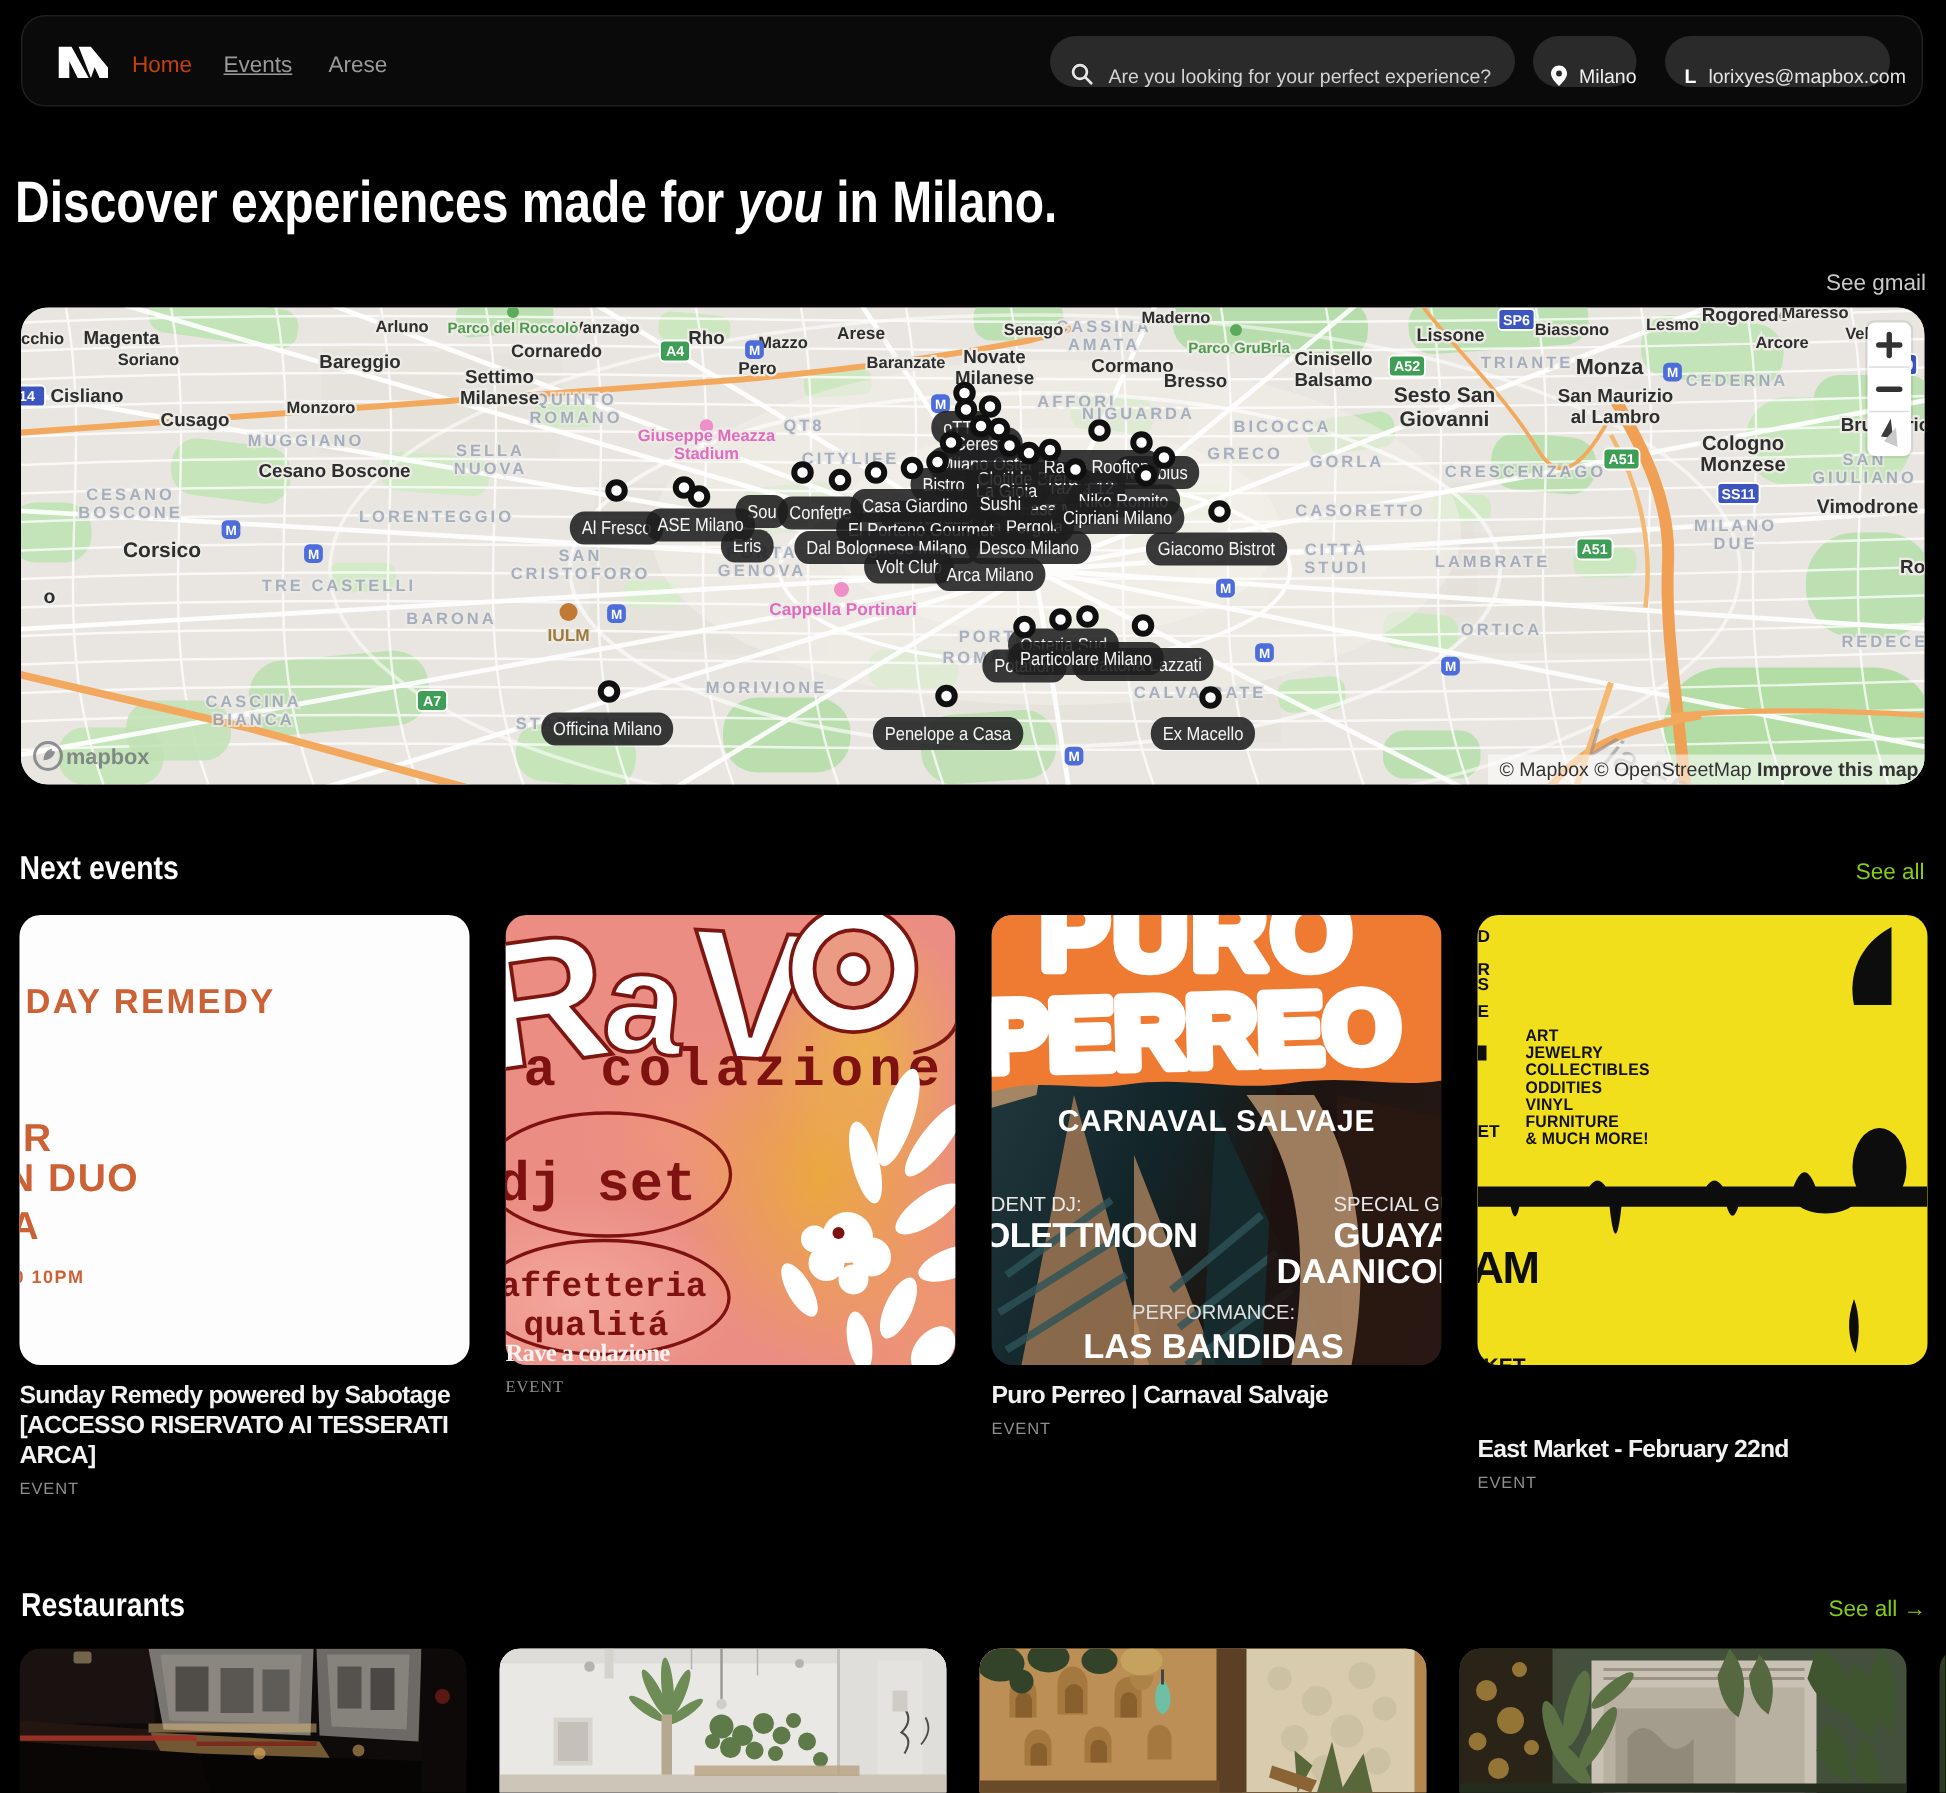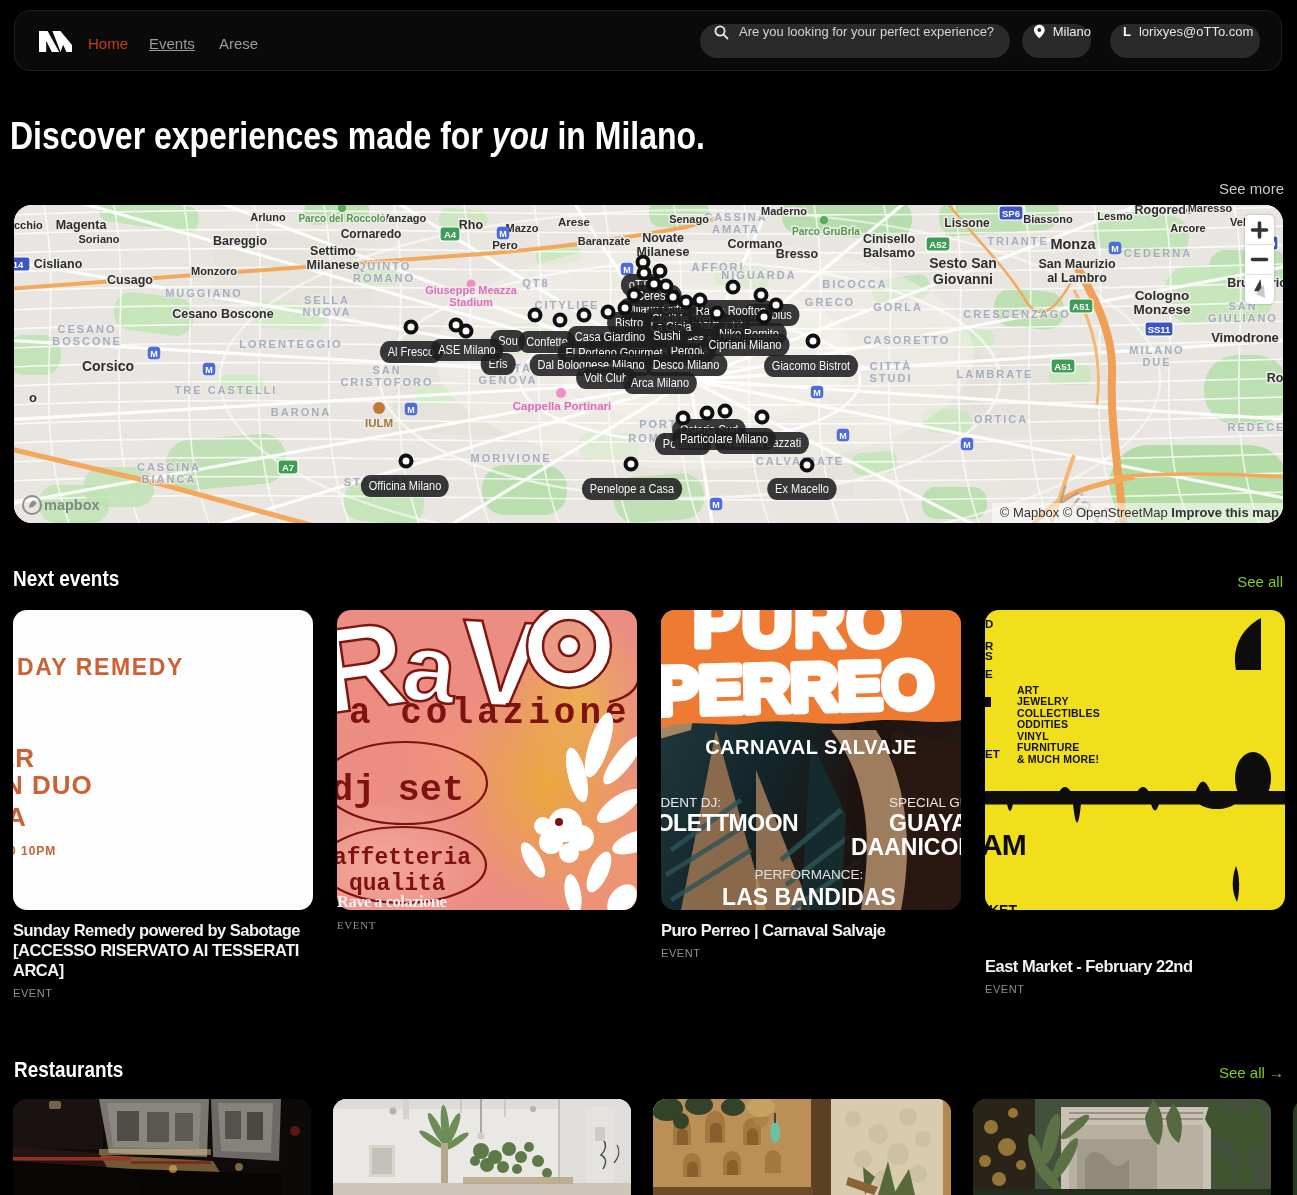--- a/index.html
+++ b/index.html
@@ -6,21 +6,21 @@
 html,body { width:1297px; height:1195px; background:#000; overflow:hidden;
   font-family:"Liberation Sans", sans-serif; position:relative; }
 
 
 .hdr { position:absolute; left:14px; top:10px; width:1268px; height:61px;
   background:#0a0a0a; border:1px solid #1f1f1f; border-radius:16px; }
 .logo { position:absolute; left:24px; top:20px; }
 .nav { position:absolute; top:24px; font-size:15px; color:#9a9a9a; }
 .nav.on { color:#c2410c; }
 .pill { position:absolute; top:13px; height:34px; background:#2a2a2b; border-radius:17px;
-  display:flex; align-items:flex-start; color:#d7d7d7; font-size:13px; }
+  display:flex; align-items:flex-end; color:#d7d7d7; font-size:13px; }
 
 
 .hero { position:absolute; left:10px; top:114px; font-size:39px; font-weight:bold;
   color:#fff; white-space:nowrap; transform:scaleX(0.82); transform-origin:left top;
   letter-spacing:0; }
 .seemore { position:absolute; right:13px; top:180px; font-size:15px; color:#c9c9c9; }
 
 
 .map { position:absolute; left:14px; top:205px; width:1269px; height:318px;
   border-radius:18px; overflow:hidden; background:#e9e6e1; }
@@ -69,26 +69,26 @@
     <span style="margin-left:9px; color:#d4d4d4;">Are you looking for your perfect experience?</span>
   </div>
   <div class="pill" style="left:1007px; width:69px;">
     <svg style="margin-left:11px;" width="13" height="15" viewBox="0 0 13 15">
       <path fill="#fff" d="M6.5,0.5 C3.4,0.5 1,2.9 1,6 C1,9.8 6.5,14.5 6.5,14.5 C6.5,14.5 12,9.8 12,6 C12,2.9 9.6,0.5 6.5,0.5 Z M6.5,8 A2,2 0 1 1 6.5,4 A2,2 0 0 1 6.5,8 Z"></path>
     </svg>
     <span style="margin-left:7px; color:#f0f0f0;">Milano</span>
   </div>
   <div class="pill" style="left:1095px; width:150px;">
     <span style="margin-left:13px; font-weight:bold; color:#fff;">L</span>
-    <span style="margin-left:8px; color:#e4e4e4;">lorixyes@oTTo.com</span>
+    <span style="margin-left:8px; color:#e4e4e4;">lorixyes@mapbox.com</span>
   </div>
 </div>
 
 <div class="hero">Discover experiences made for <i>you</i> in Milano.</div>
-<div class="seemore">See more</div>
+<div class="seemore">See gmail</div>
 
 <div class="map" id="mapbox">
 <svg width="1269" height="318" viewBox="0 0 1269 318" style="position:absolute;left:0;top:0;">
 <style>
  .halo { paint-order:stroke; stroke:#edebe6; stroke-width:3px; font-family:"Liberation Sans",sans-serif; }
  .halo2 { paint-order:stroke; stroke:#eceae5; stroke-width:2.5px; font-family:"Liberation Sans",sans-serif; font-weight:bold; opacity:0.8; }
 </style>
 <rect width="1269" height="318" fill="#e9e6e1"></rect>
 <rect x="560" y="60" width="220" height="130" transform="rotate(-2 670.0 125.0)" fill="#e3dfd8" opacity="0.5"></rect>
       <rect x="380" y="120" width="160" height="110" transform="rotate(3 460.0 175.0)" fill="#e3dfd8" opacity="0.5"></rect>

